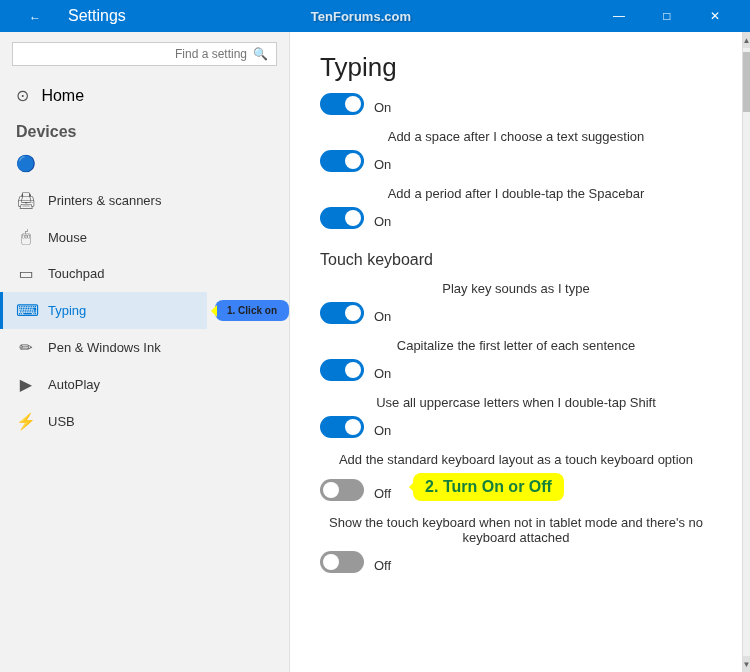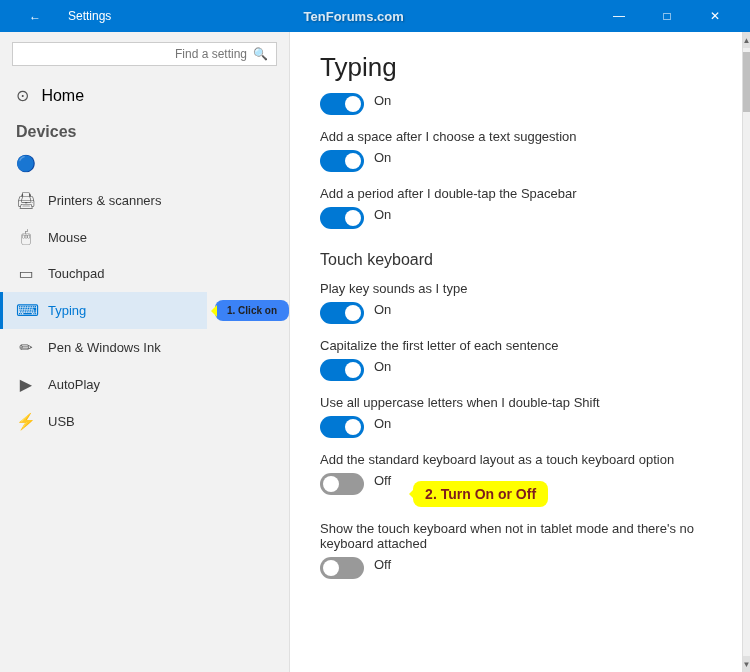--- a/index.html
+++ b/index.html
@@ -9,21 +9,21 @@
     .titlebar {
       background: #0078d4;
       height: 32px;
       display: flex;
       align-items: center;
       padding: 0 12px;
       justify-content: space-between;
       flex-shrink: 0;
     }
     .titlebar-left { display: flex; align-items: center; gap: 10px; }
-    .titlebar-title { color: white; font-size: 12px; }
+    .titlebar-title { color: white; font-size: 16px; }
     .titlebar-watermark {
       color: rgba(255,255,255,0.85);
       font-size: 13px;
       font-weight: bold;
       text-shadow: 1px 1px 2px rgba(0,0,0,0.3);
     }
     .titlebar-controls { display: flex; gap: 2px; }
     .titlebar-btn {
       width: 46px;
       height: 32px;
@@ -147,25 +147,26 @@
     }
 
     .setting-row {
       margin-bottom: 14px;
     }
 
     .setting-label {
       font-size: 13px;
       color: #333;
       margin-bottom: 6px;
+      text-align: center;
     }
 
     .toggle-row {
       display: flex;
-      align-items: flex-start;
+      align-items: flex-end;
       gap: 10px;
     }
 
     .toggle {
       width: 44px;
       height: 22px;
       border-radius: 11px;
       position: relative;
       cursor: pointer;
       flex-shrink: 0;
@@ -202,28 +203,27 @@
     
     .content::-webkit-scrollbar { width: 8px; }
     .content::-webkit-scrollbar-track { background: #f5f5f5; }
     .content::-webkit-scrollbar-thumb { background: #ccc; }
 
     
     .callout2 {
       background: #ffff00;
       border-radius: 8px;
       padding: 5px 12px;
-      font-size: 14px;
+      font-size: 16px;
       font-weight: bold;
-      color: #7f1d1d;
+      color: #15803d;
       white-space: nowrap;
       margin-left: 12px;
       position: relative;
       display: inline-block;
-      margin-top: 8px;
     }
     .callout2::before {
       content: '';
       position: absolute;
       left: -10px;
       top: 50%;
       transform: translateY(-50%);
       border: 6px solid transparent;
       border-right-color: #ffff00;
     }

